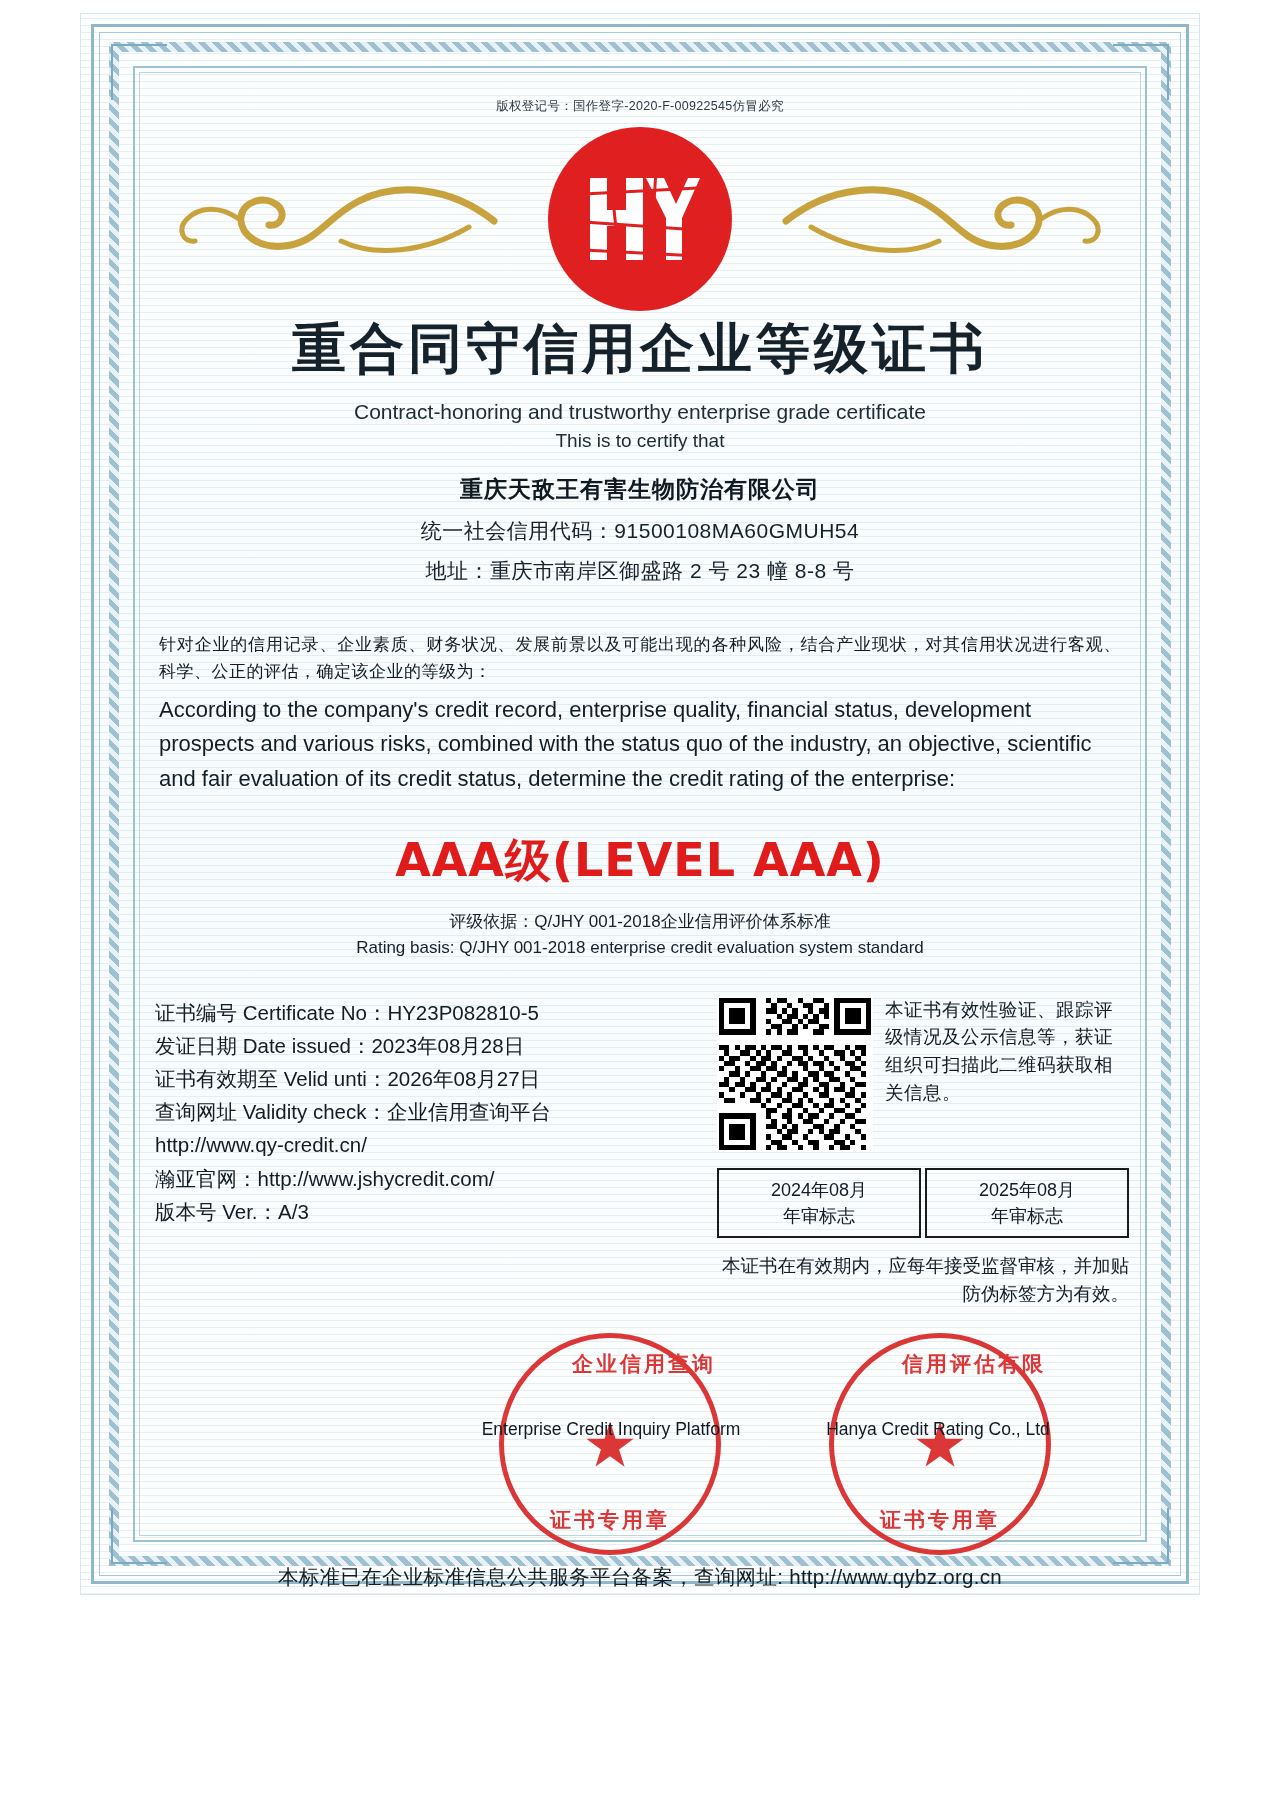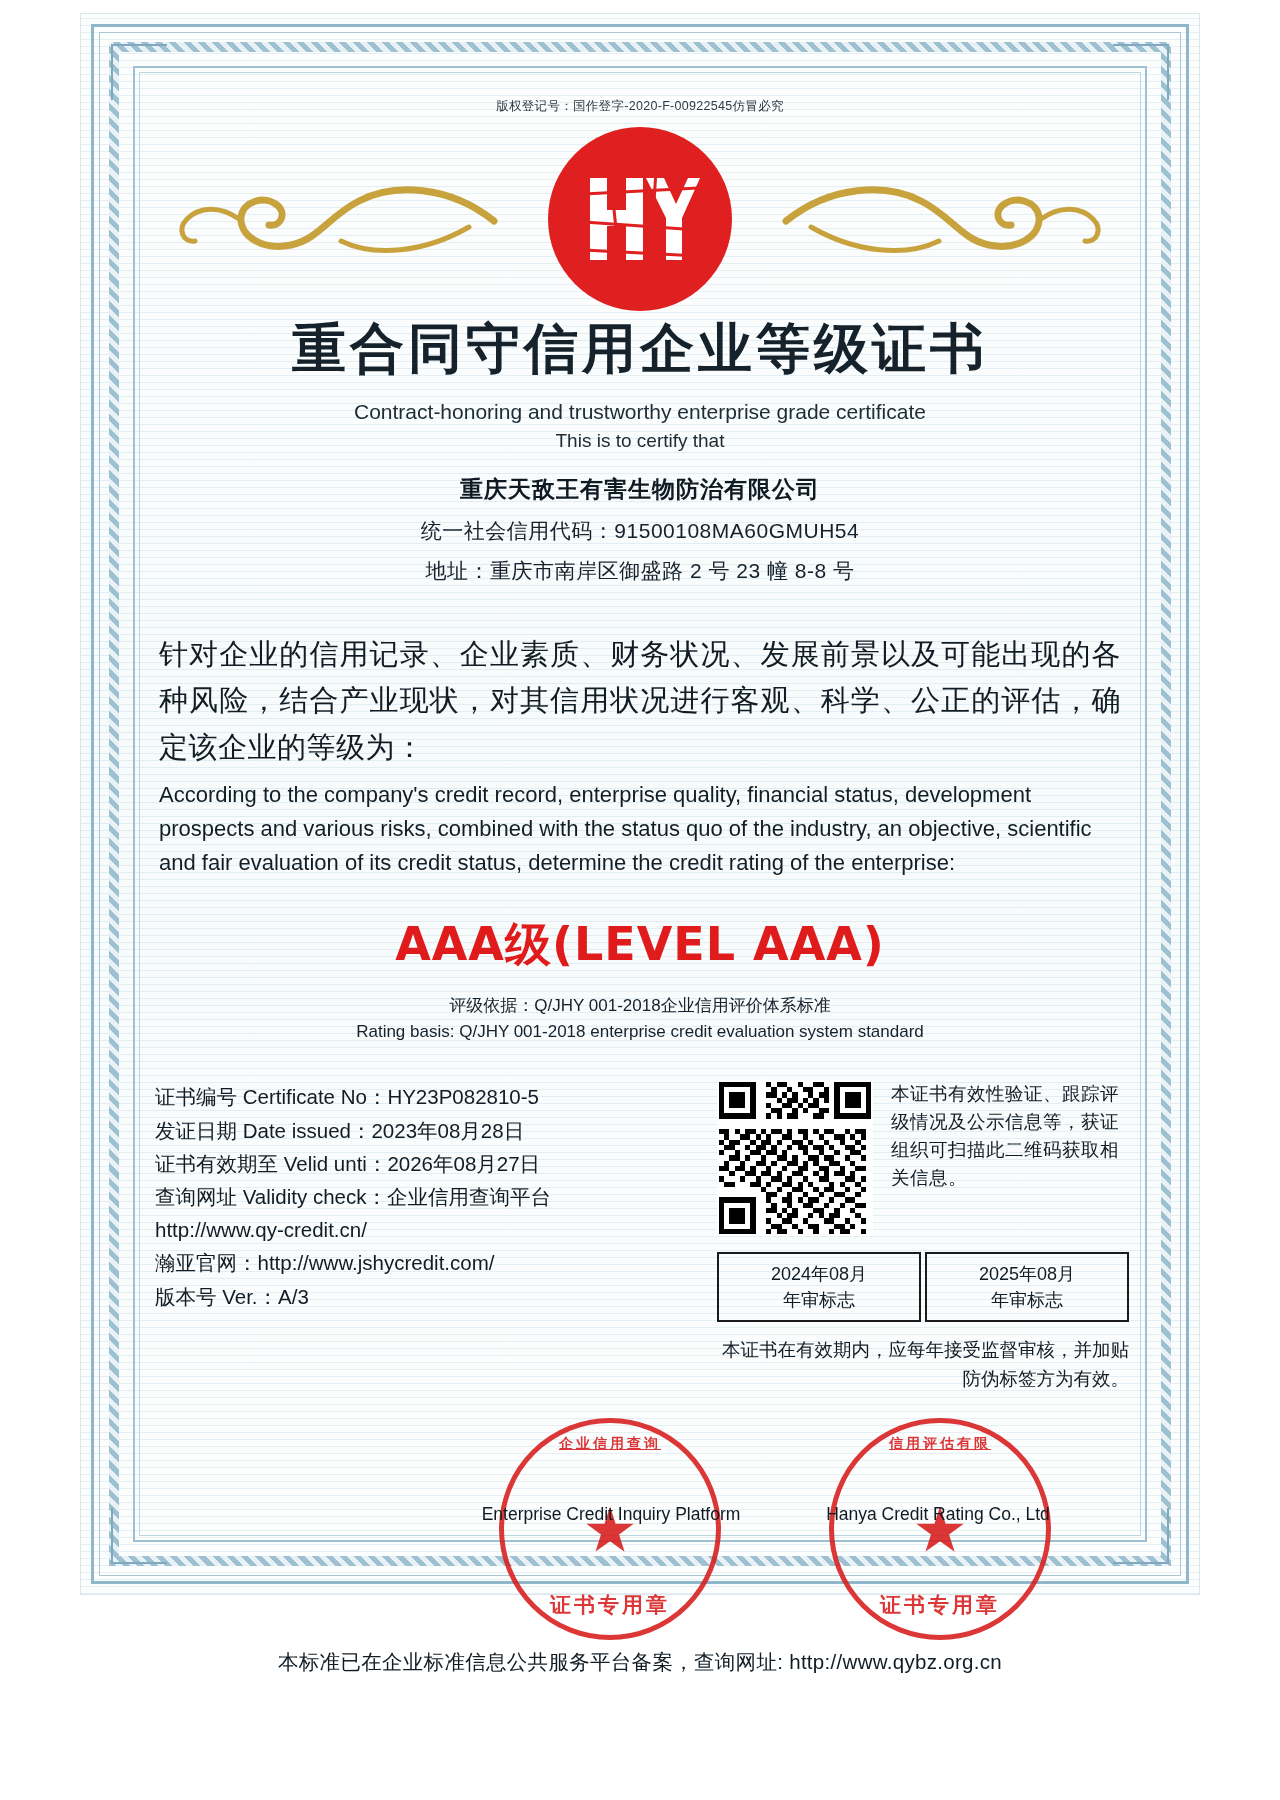--- a/index.html
+++ b/index.html
@@ -166,21 +166,21 @@
     margin-top: 12px;
     letter-spacing: 0.5px;
   }
 
   
   .para {
     margin-top: 46px;
     padding: 0 8px;
   }
   .para-cn {
-    font-size: 29px;
+    font-size: 17px;
     line-height: 1.6;
     color: #111c24;
     text-align: justify;
     letter-spacing: 0.5px;
   }
   .para-en {
     font-size: 22px;
     line-height: 1.55;
     color: #121e26;
     margin-top: 8px;
@@ -225,21 +225,21 @@
     line-height: 1.62;
     white-space: nowrap;
   }
 
   .details-right {
     flex: 1;
     position: relative;
   }
   .qr-row {
     display: flex;
-    gap: 18px;
+    gap: 12px;
   }
   .qr {
     width: 152px;
     height: 152px;
     flex: 0 0 152px;
     background-color: #ffffff;
     padding: 2px;
   }
   .qr-note {
     font-size: 18.5px;
@@ -294,26 +294,25 @@
     left: 50%;
     top: 50%;
     transform: translate(-50%,-50%);
     color: #d81c1c;
     font-size: 54px;
     line-height: 1;
   }
   .seal .arc-text {
     position: absolute;
     left: 0; right: 0; top: 12px;
-    text-align: center;
+    text-align: right;
     color: #d81c1c;
-    font-size: 14px;
+    font-size: 21px;
     letter-spacing: 3px;
     font-weight: bold;
-    text-decoration: underline;
   }
   .seal .bottom-text {
     position: absolute;
     left: 0; right: 0; bottom: 16px;
     text-align: center;
     color: #d81c1c;
     font-size: 21px;
     font-weight: bold;
     letter-spacing: 3px;
   }

